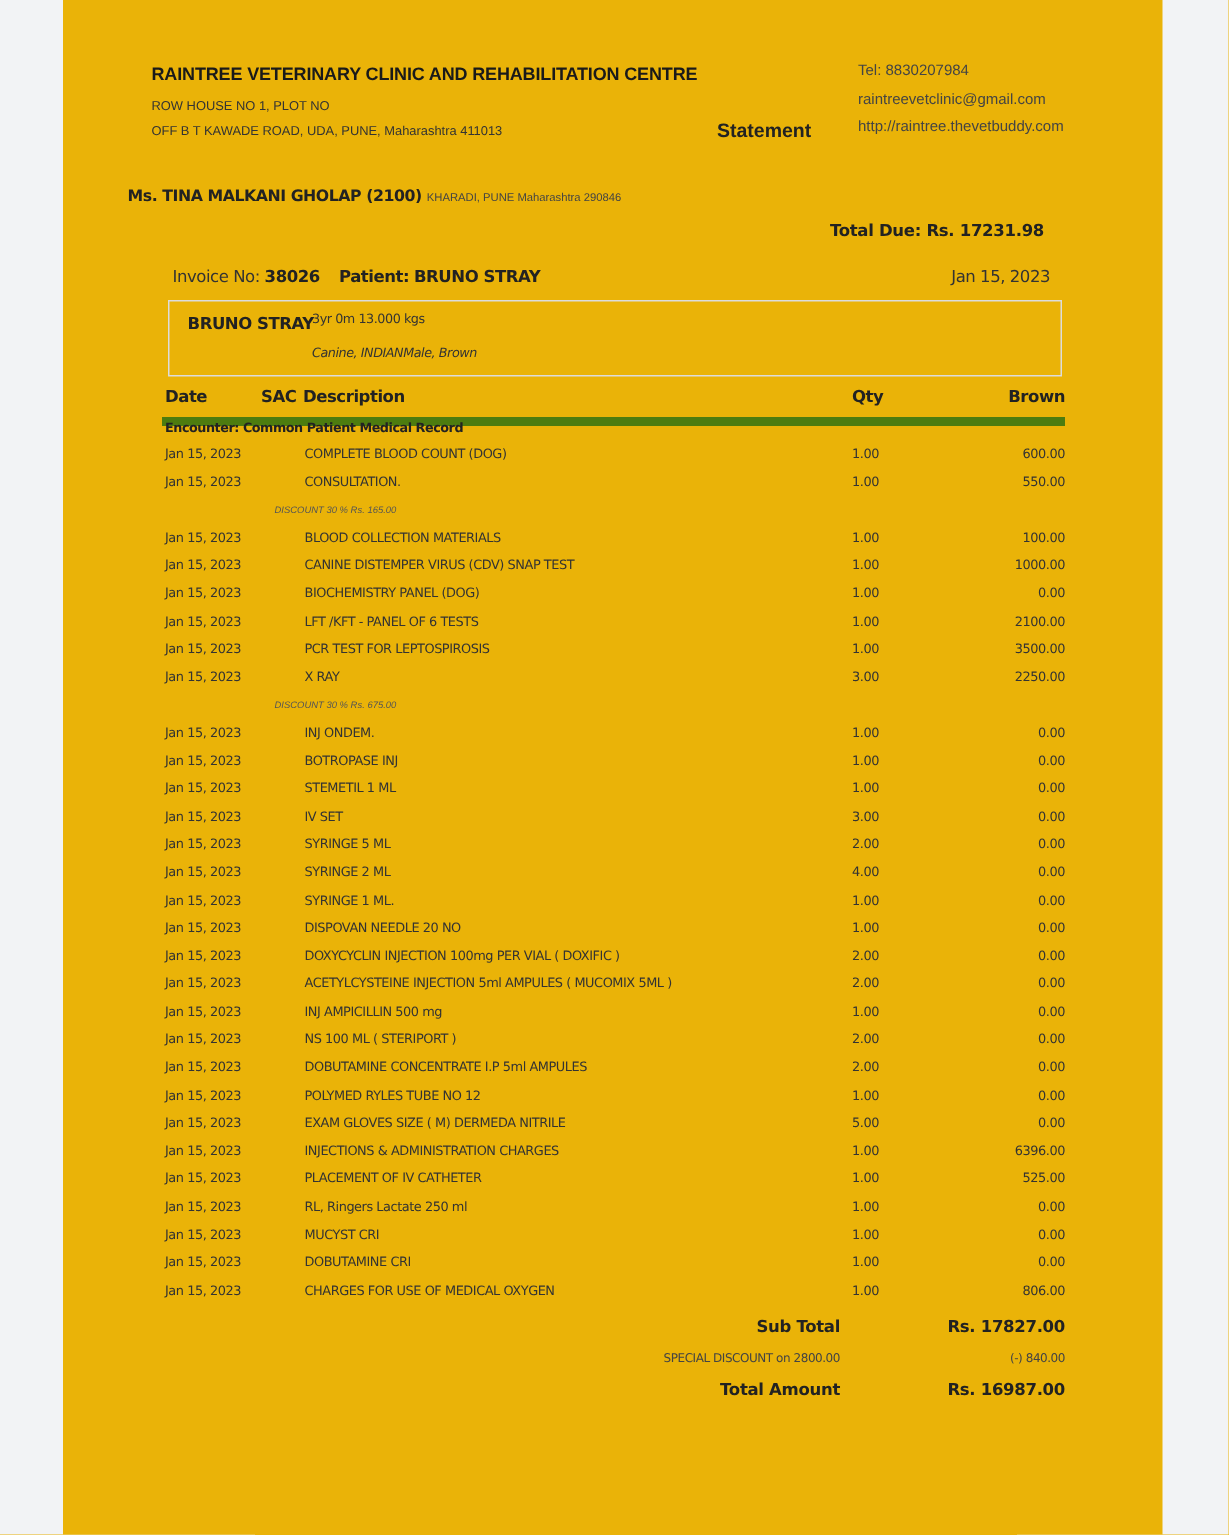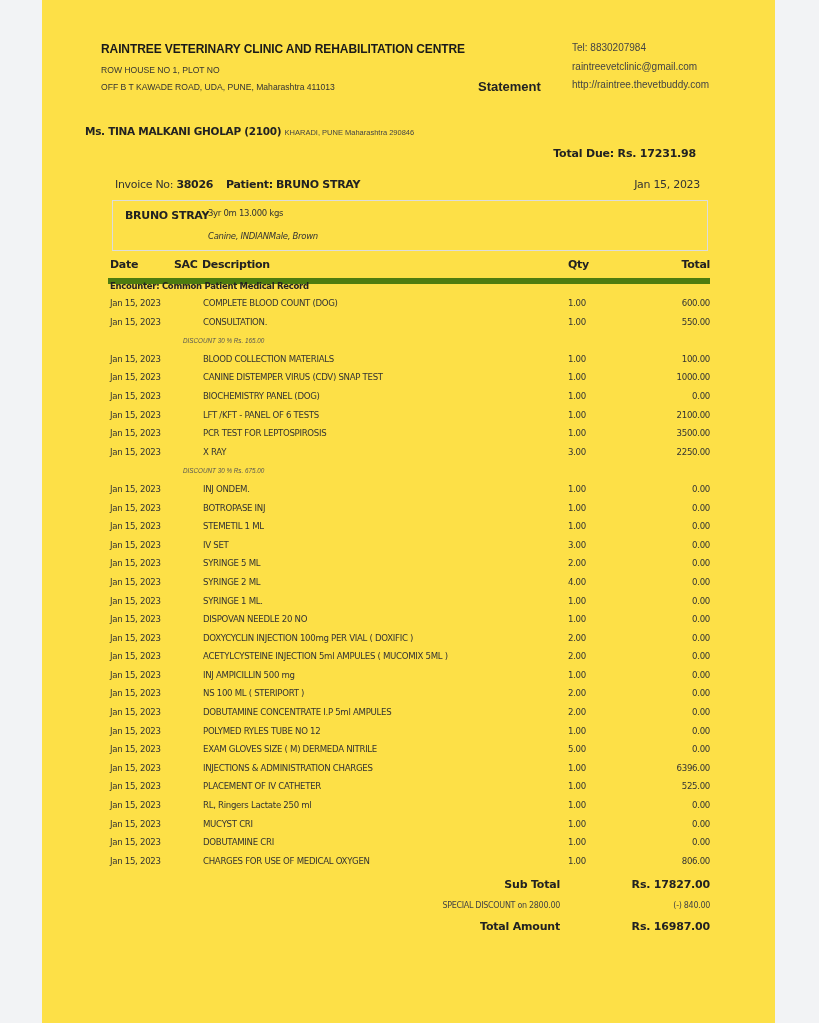--- a/index.html
+++ b/index.html
@@ -5,21 +5,21 @@
   html, body { margin: 0; padding: 0; }
   body {
     width: 819px; height: 1023px; overflow: hidden;
     background: #f2f3f5;
     font-family: "DejaVu Sans", sans-serif;
     color: #222;
     position: relative;
   }
   .page {
     position: absolute; left: 42px; top: 0; width: 733px; height: 1023px;
-    background: #fde047;
+    background: #eab308;
   }
   .abs { position: absolute; white-space: nowrap; }
   .clinic-name {
     left: 59px; top: 42px; font-family: "Liberation Sans", sans-serif;
     font-weight: bold; font-size: 12px; color: #1a1a1a; letter-spacing: -0.1px;
   }
   .addr { font-family: "Liberation Sans", sans-serif; font-size: 8.6px; color: #333; }
   .addr1 { left: 59px; top: 65px; }
   .addr2 { left: 59px; top: 82px; }
   .statement {
@@ -112,21 +112,21 @@
     <div class="abs pb-name">BRUNO STRAY</div>
     <div class="abs pb-meta">3yr 0m  13.000 kgs</div>
     <div class="abs pb-meta2">Canine, INDIANMale, Brown</div>
   </div>
 
   <div class="table-head">
     <span class="th" style="left:2px;">Date</span>
     <span class="th" style="left:66px;">SAC</span>
     <span class="th" style="left:94px;">Description</span>
     <span class="th" style="left:460px;">Qty</span>
-    <span class="th" style="right:0;">Total</span>
+    <span class="th" style="right:0;">Brown</span>
   </div>
 
   <div class="abs encounter">Encounter: Common Patient Medical Record</div>
 
   <div class="rows" id="rows">
       <div class="row">
         <span class="c c-date">Jan 15, 2023</span>
         <span class="c c-desc">COMPLETE BLOOD COUNT (DOG)</span>
         <span class="c c-qty">1.00</span>
         <span class="c c-fee">600.00</span>

